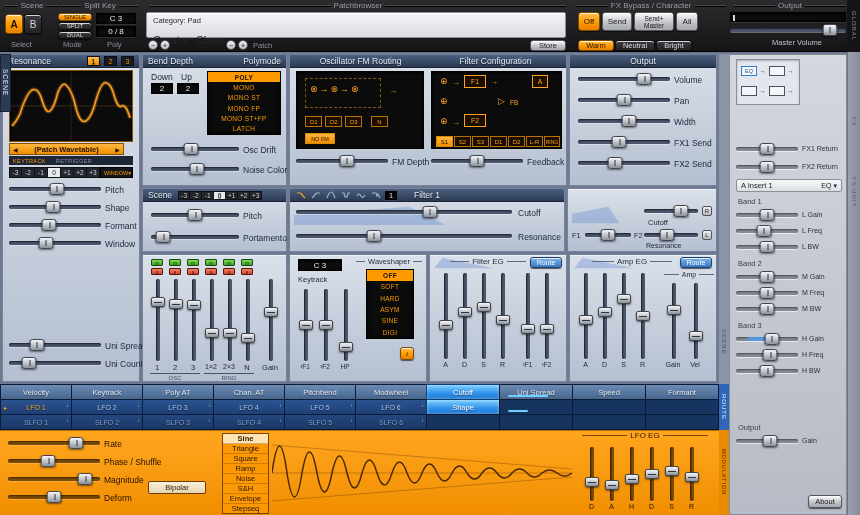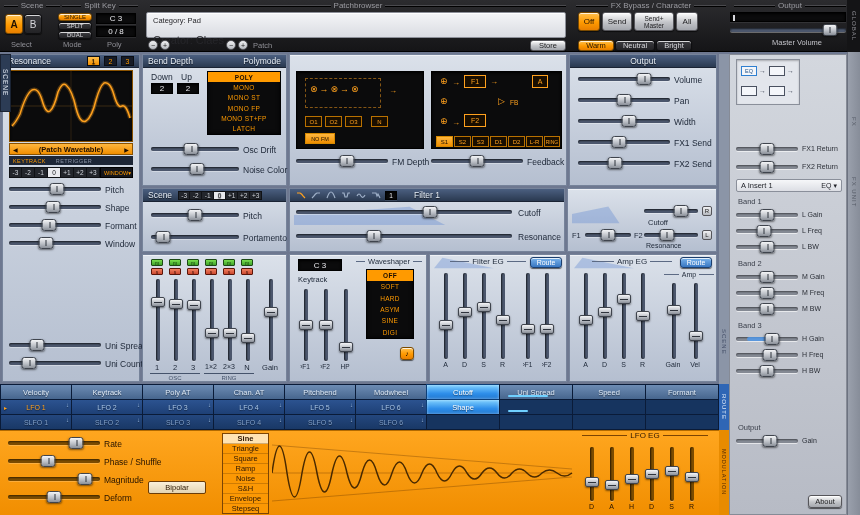--- a/index.html
+++ b/index.html
@@ -187,21 +187,21 @@
       <span class="otab">3</span>
     </div>
     <div class="lcd" style="left:6px;top:15px;width:124px;height:72px;border-color:#8a5200">
       <svg width="122" height="70" viewBox="0 0 122 70">
         <line x1="0" y1="35" x2="122" y2="35" stroke="#3a2a12" stroke-width="1"></line>
         <line x1="61" y1="0" x2="61" y2="70" stroke="#2c2010" stroke-width="1"></line>
         <path d="M2,55 Q6,51 10,43 Q16,23 22,19 Q28,16 32,29 Q36,43 40,40 Q44,37 48,21 Q52,11 56,14 Q62,19 66,37 Q70,53 76,50 Q82,46 86,29 Q90,15 94,12 Q100,10 104,24 Q108,38 112,35 Q116,33 120,47" fill="none" stroke="rgba(255,161,30,0.3)" stroke-width="4"></path>
         <path d="M2,55 Q6,51 10,43 Q16,23 22,19 Q28,16 32,29 Q36,43 40,40 Q44,37 48,21 Q52,11 56,14 Q62,19 66,37 Q70,53 76,50 Q82,46 86,29 Q90,15 94,12 Q100,10 104,24 Q108,38 112,35 Q116,33 120,47" fill="none" stroke="#ffa11e" stroke-width="1.5"></path>
       </svg>
     </div>
-    <div class="wtbar" style="left:6px;top:88px;width:124px;height:12px">
+    <div class="wtbar" style="left:6px;top:88px;width:115px;height:12px">
       <span>◀</span>
       <span class="wtname">(Patch Wavetable)</span>
       <span>▶</span>
     </div>
     <div class="ktstrip" style="left:6px;top:101px;width:124px;height:9px">
       <span class="on">KEYTRACK</span>
       <span>RETRIGGER</span>
     </div>
     <div class="oct" style="left:6px;top:112px">
       <span class="c">-3</span>
@@ -266,20 +266,24 @@
         <div class="hd" style="left: 46%;"></div>
       </div>
     <div class="slbl" style="left:100px;top:90px">Osc Drift</div>
     <div class="hs" style="left:8px;top:108px;width:88px">
         <div class="hd" style="left: 52%;"></div>
       </div>
     <div class="slbl" style="left:100px;top:110px">Noise Color</div>
   </div>
 
   <div class="panel" style="left:289px;top:54px;width:278px;height:132px">
+    <div class="phead">
+      <span style="flex:1;text-align:center">Oscillator FM Routing</span>
+      <span style="flex:1;text-align:center">Filter Configuration</span>
+    </div>
     <div class="lcd fmdisp" style="left:6px;top:16px;width:128px;height:78px;display:block">
       <div class="dashbox" style="left:8px;top:6px;width:76px;height:30px"></div>
       <div class="fmrow" style="left:13px;top:12px">
         <span>⊗</span>
         <span>→</span>
         <span>⊗</span>
         <span>→</span>
         <span>⊗</span>
       </div>
       <span class="fmarrow" style="left:92px;top:14px">→</span>

